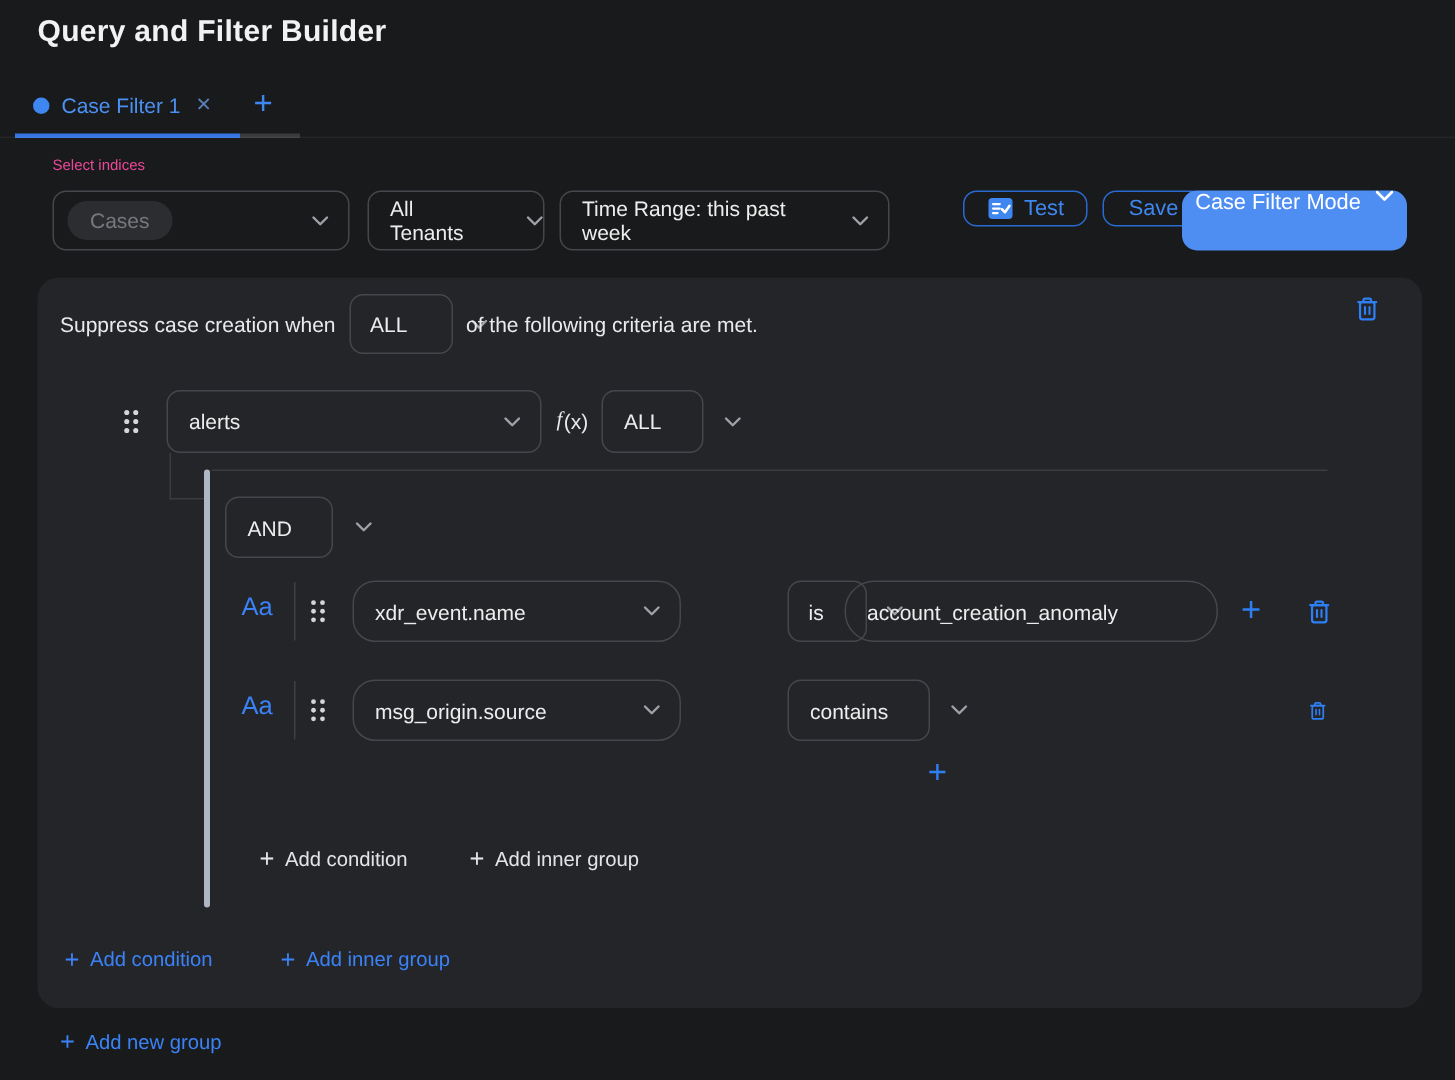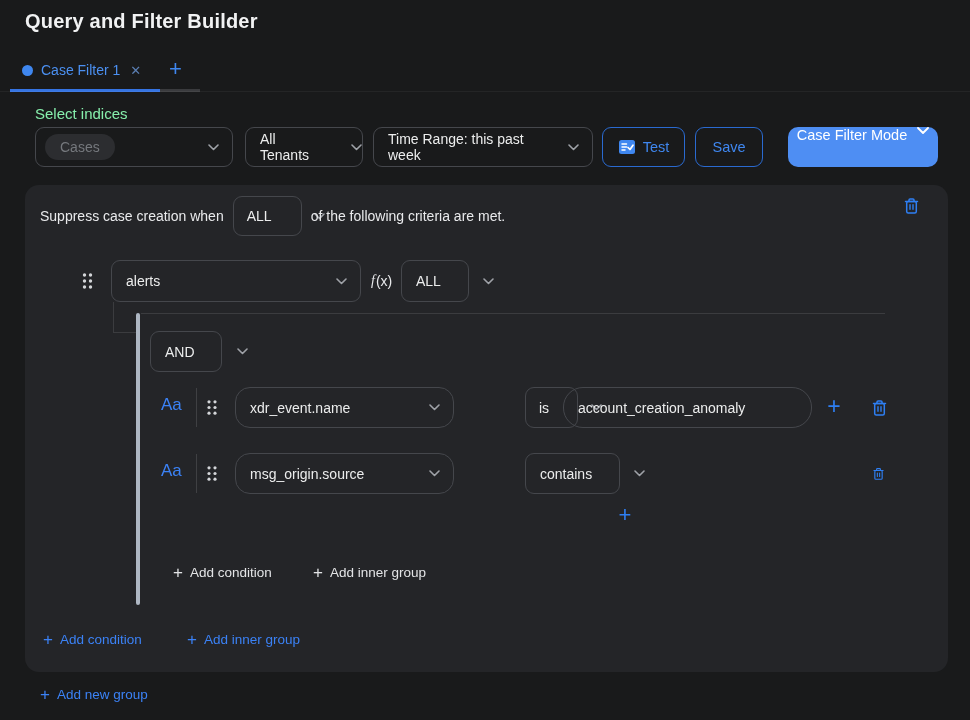--- a/index.html
+++ b/index.html
@@ -15,32 +15,32 @@
   .tab { position:absolute; left:22px; top:4px; display:flex; align-items:center; gap:8px; cursor:pointer; }
   .tab-dot { width:11px; height:11px; border-radius:50%; background:#3f87f0; }
   .tab-label { color:#4b90f2; font-size:14px; }
   .tab-close { color:#5b7fb4; font-size:13px; margin-left:2px; }
   .tab-add { position:absolute; left:169px; top:-2px; color:#3f87f0; font-size:22px; font-weight:400; cursor:pointer; }
   .tab-underline-active { position:absolute; left:10px; top:31px; width:150px; height:3px; background:#3574e3; }
   .tab-underline-rest { position:absolute; left:160px; top:31px; width:40px; height:3px; background:#3a3b3e; }
   .tab-baseline { position:absolute; left:0; top:33px; width:970px; height:1px; background:rgba(255,255,255,.05); }
 
   
-  .field-label { position:absolute; left:35px; top:105px; font-size:15px; color:#86efac; }
+  .field-label { position:absolute; left:35px; top:105px; font-size:10px; color:#ec4899; }
   .toolbar { position:absolute; left:0; top:127px; width:970px; height:40px; }
 
   .select { display:flex; align-items:center; justify-content:space-between; border:1px solid #45474c; border-radius:9px; height:40px; padding:0 13px 0 14px; color:#eceded; font-size:14px; cursor:pointer; background:transparent;gap:32px; }
   .select .chev { flex:0 0 auto; margin-left:10px; }
 
   .sel-indices { position:absolute; left:35px; width:198px; padding-left:9px; }
   .chip { background:#2c2d30; color:#75787d; border-radius:13px; padding:5px 15px; font-size:14px; }
   .sel-tenant { position:absolute; left:245px; width:118px; }
   .sel-timerange { position:absolute; left:373px; width:220px; }
 
-  .btn-outline { position:absolute; display:flex; align-items:center; justify-content:center; gap:7px; height:40px; border:1px solid #2a6ad0; border-radius:9px; background:transparent; color:#3f87f0; font-size:14.5px; cursor:pointer; }
+  .btn-outline { position:absolute; display:flex; align-items:center; justify-content:center; gap:7px; height:24px; border:1px solid #2a6ad0; border-radius:9px; background:transparent; color:#3f87f0; font-size:14.5px; cursor:pointer;margin-left:40px; }
   .btn-test { left:602px; width:83px; }
   .btn-save { left:695px; width:68px; }
   .btn-mode { position:absolute; left:788px; width:150px; height:40px; display:flex; align-items:flex-start; justify-content:center; gap:10px; background:#4e8ef3; border:none; border-radius:10px; color:#ffffff; font-size:14.5px; cursor:pointer; }
 
   
   .panel { position:absolute; left:25px; top:185px; width:923px; height:487px; background:#242528; border-radius:14px; }
 
   .suppress-row { position:absolute; left:15px; top:11px; display:flex; align-items:center; gap:9px; color:#e9eaec; font-size:14px; }
   .sel-suppress { width:69px; height:40px; border-radius:9px; padding:0 10px 0 13px; }
 

